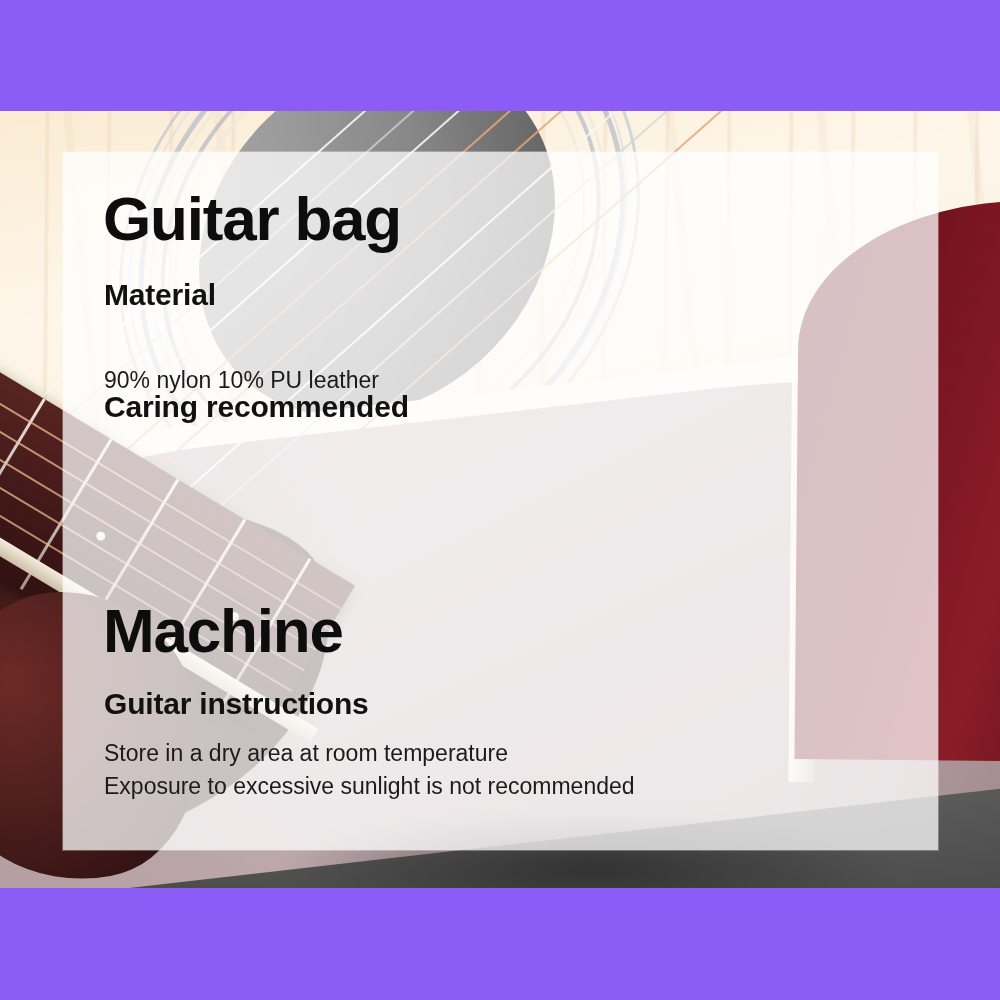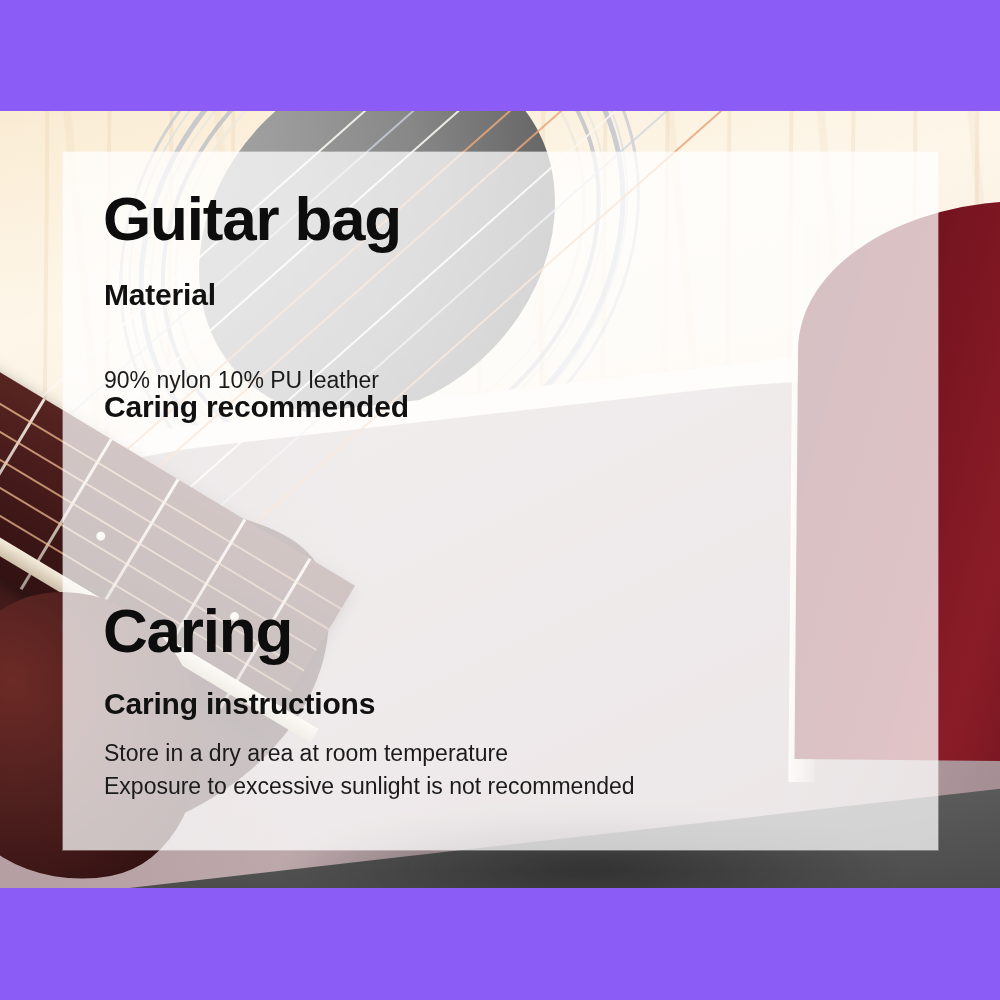--- a/index.html
+++ b/index.html
@@ -222,23 +222,23 @@
 
     <div class="sub g1-sub">Material</div>
 
     <div class="g1-lines">
       <div class="line">90% nylon 10% PU leather</div>
     </div>
 
     <div class="sub g2-sub">Caring recommended</div>
 
 
-    <div class="title g3-title">Caring</div>
-
-    <div class="sub g3-sub">Caring instructions</div>
+    <div class="title g3-title">Machine</div>
+
+    <div class="sub g3-sub">Guitar instructions</div>
 
     <div class="g3-lines">
       <div class="line">Store in a dry area at room temperature</div>
       <div class="line">Exposure to excessive sunlight is not recommended</div>
     </div>
 
   </div>
 </div>
 
 </body></html>

